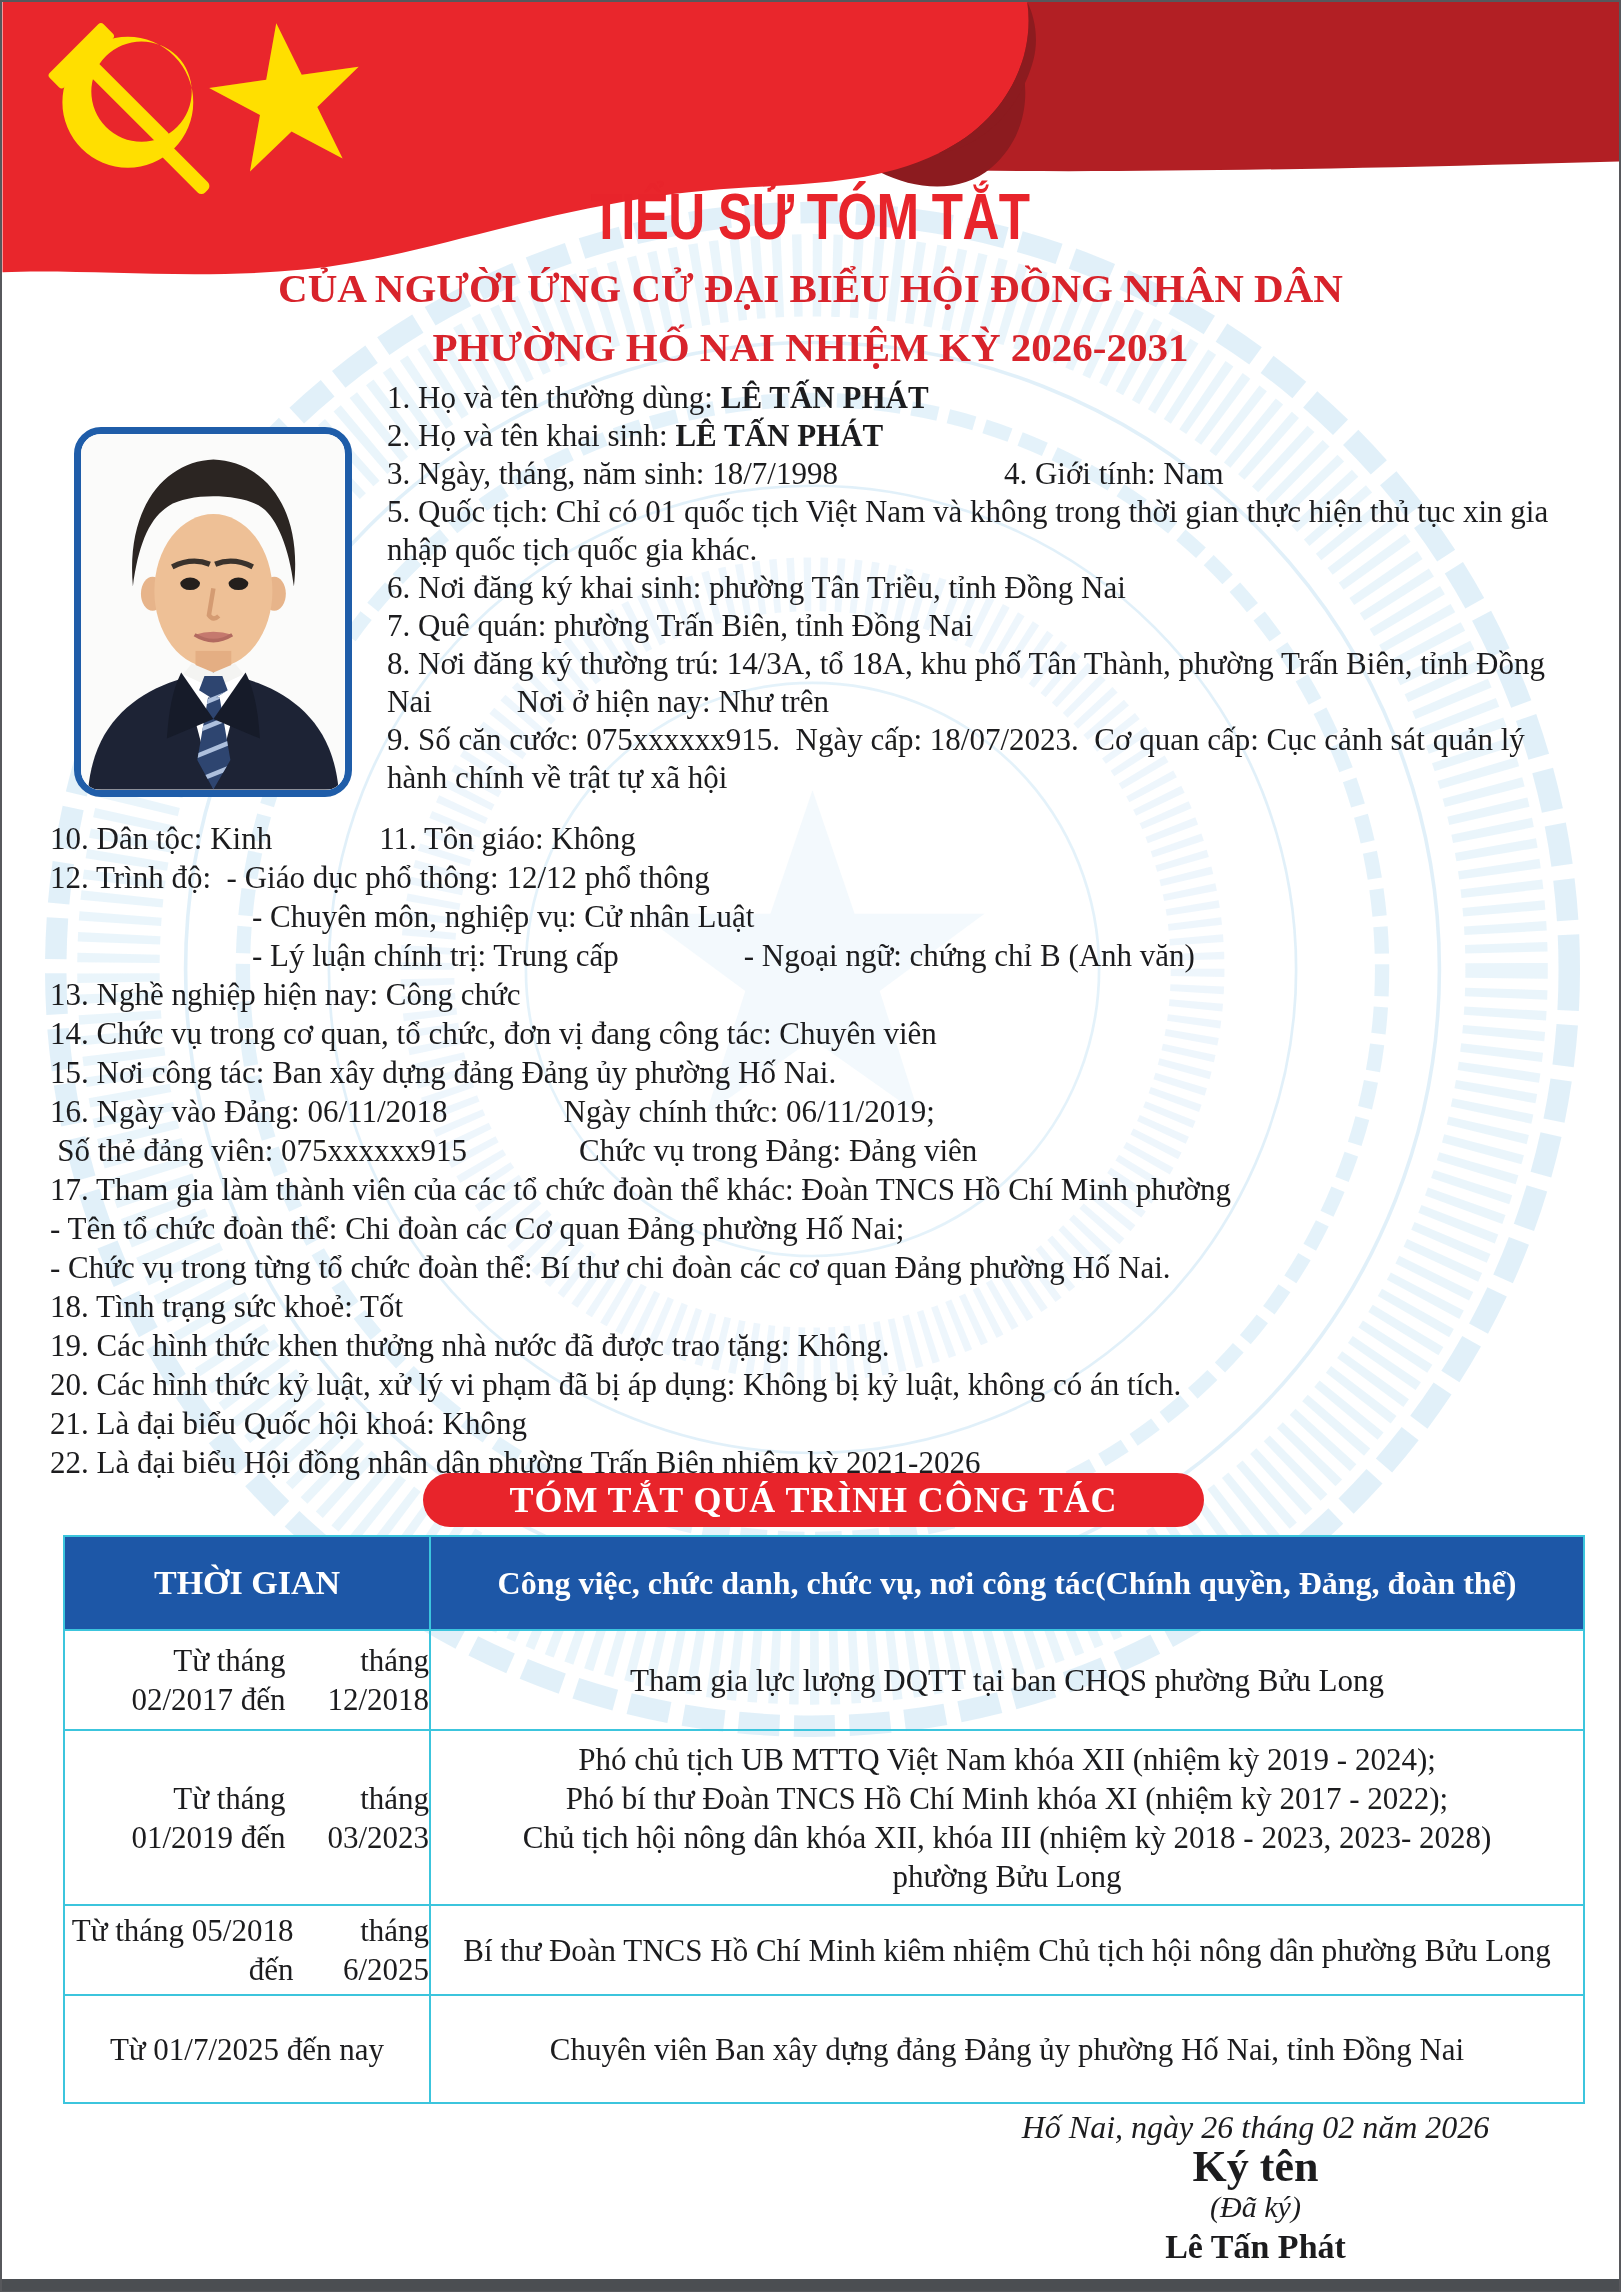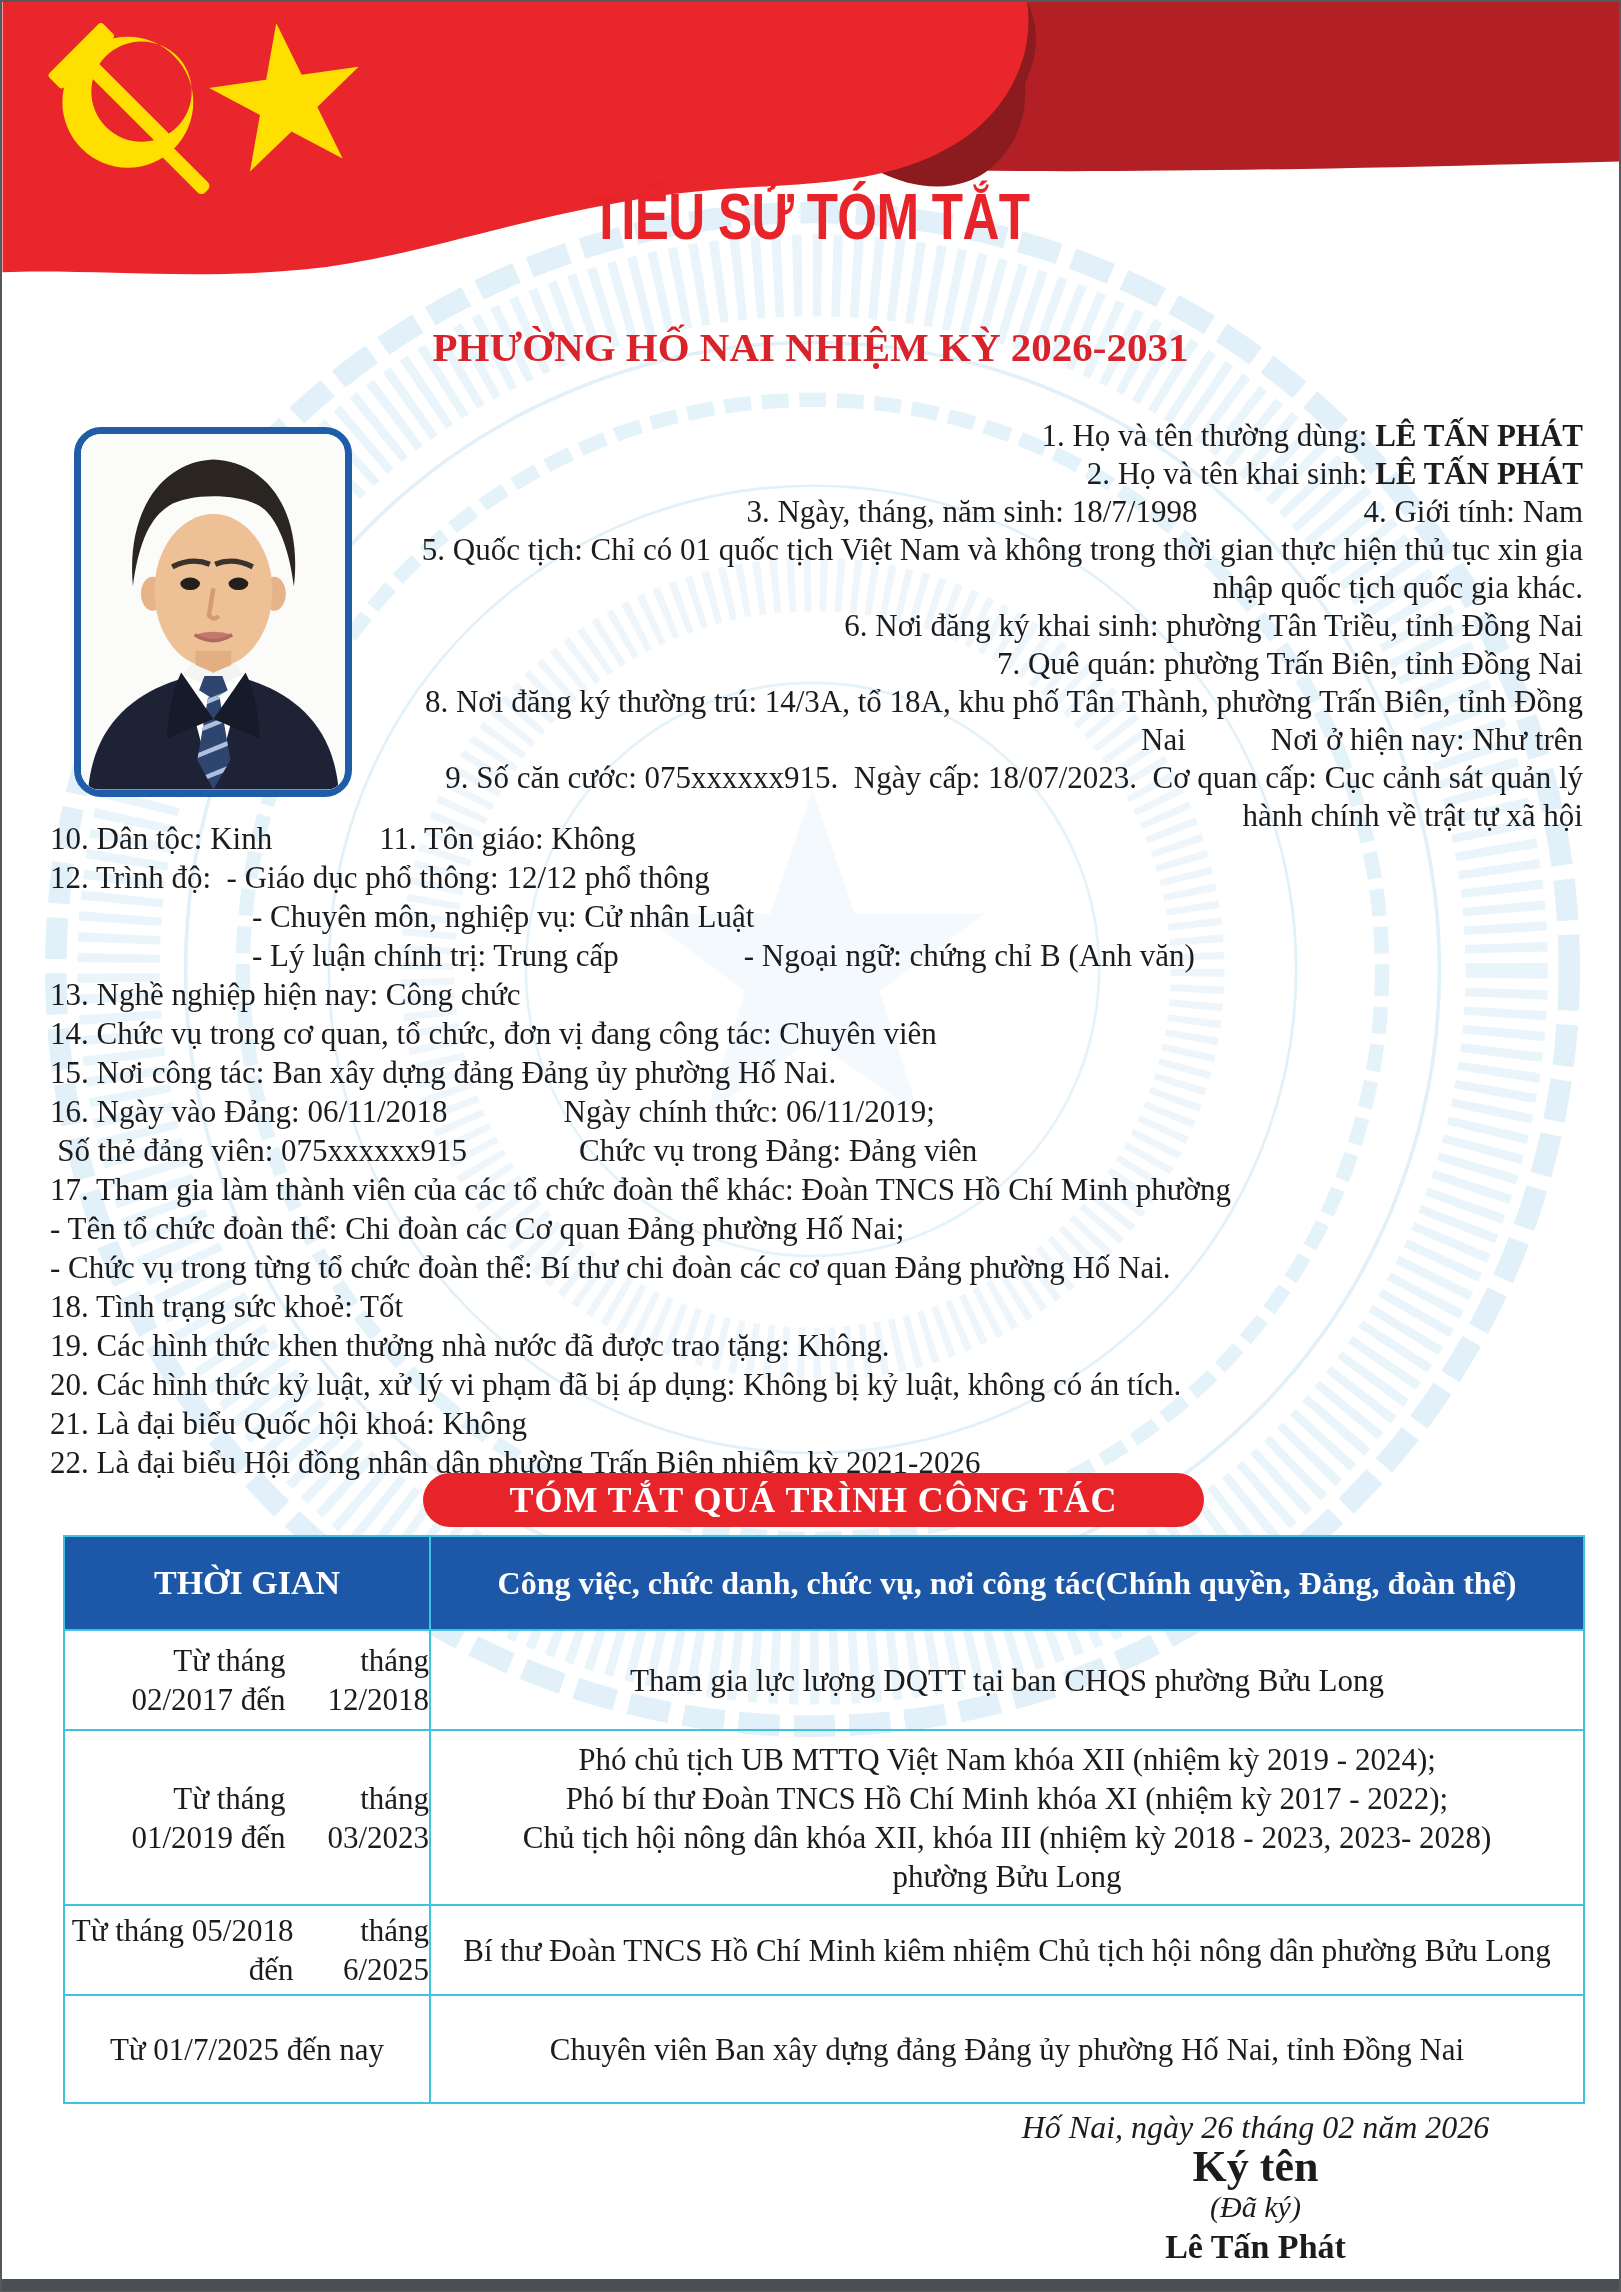--- a/index.html
+++ b/index.html
@@ -20,21 +20,21 @@
   .f-yellow-t{fill:var(--flag-yellow);font-size:220px;font-family:"DejaVu Sans",sans-serif;}
   .title{position:absolute;top:183px;left:0;width:100%;text-align:center;color:var(--banner-red);
          font-family:"Liberation Sans",sans-serif;font-weight:bold;font-size:64px;line-height:64px;}
   .title .condense{display:inline-block;transform:scaleX(.8);letter-spacing:-0.9px;}
   .sub{position:absolute;left:0;width:100%;text-align:center;color:var(--heading-red);
        font-weight:bold;font-size:41px;line-height:48px;}
   .sub1{top:262px;} .sub2{top:321px;}
   .photo-frame{position:absolute;left:72px;top:425px;width:278px;height:370px;box-sizing:border-box;
                border:7.2px solid var(--photo-frame-blue);border-radius:27px;background:#fff;overflow:hidden;}
   .bio{font-size:31px;}
-  .bio-right{position:absolute;left:385px;top:415px;width:1196px;line-height:38px;text-align:right;}
+  .bio-right{position:absolute;left:385px;top:377px;width:1196px;line-height:38px;}
   .bio-full{position:absolute;left:48px;top:817px;width:1522px;line-height:39px;}
   .bio-line{white-space:normal;}
   .gap{display:inline-block;height:0.9px;}
   .b{font-weight:bold;}
   .banner-pill{position:absolute;left:421px;top:1471px;width:781px;height:54px;border-radius:27px;
                background:var(--banner-red);color:#ffffff;display:flex;align-items:center;justify-content:center;
                font-size:36px;font-weight:bold;letter-spacing:0.9px;}
   .work-table{position:absolute;left:61px;top:1533px;width:1522px;box-sizing:border-box;
               border:2.7px solid var(--table-border-cyan);}
   .thead{display:flex;background:var(--table-header-blue);color:#fff;font-weight:bold;height:92px;box-sizing:border-box;}
@@ -89,20 +89,21 @@
         <rect x="-11" y="-88" width="20" height="158" rx="5"></rect>
         <rect x="-50" y="-100" width="100" height="27" rx="5"></rect>
       </g>
     </g>
     <text class="f-yellow-t" x="318" y="182" text-anchor="middle" transform="rotate(-8 318 110)">★</text>
   </svg>
 
   <div class="title">
     <span class="condense">TIỂU SỬ TÓM TẮT</span>
   </div>
+  <div class="sub sub1">CỦA NGƯỜI ỨNG CỬ ĐẠI BIỂU HỘI ĐỒNG NHÂN DÂN</div>
   <div class="sub sub2">PHƯỜNG HỐ NAI NHIỆM KỲ 2026-2031</div>
 
   <div class="photo-frame">
     <svg width="263" height="356" viewBox="0 0 294 397">
       <rect width="294" height="397" fill="#fbfbfa"></rect>
       <ellipse cx="80" cy="178" rx="13" ry="19" fill="#e7b48a"></ellipse>
       <ellipse cx="216" cy="178" rx="13" ry="19" fill="#e7b48a"></ellipse>
       <ellipse cx="148" cy="175" rx="66" ry="86" fill="#eec096"></ellipse>
       <path d="M58,170 C50,80 95,30 148,28 C205,30 248,82 238,170 C232,120 215,86 196,78 C170,66 120,66 98,80 C76,94 64,124 58,170 Z" fill="#2b2522"></path>
       <path d="M102,148 q22,-11 42,-3" stroke="#3a322c" stroke-width="6" fill="none"></path>

